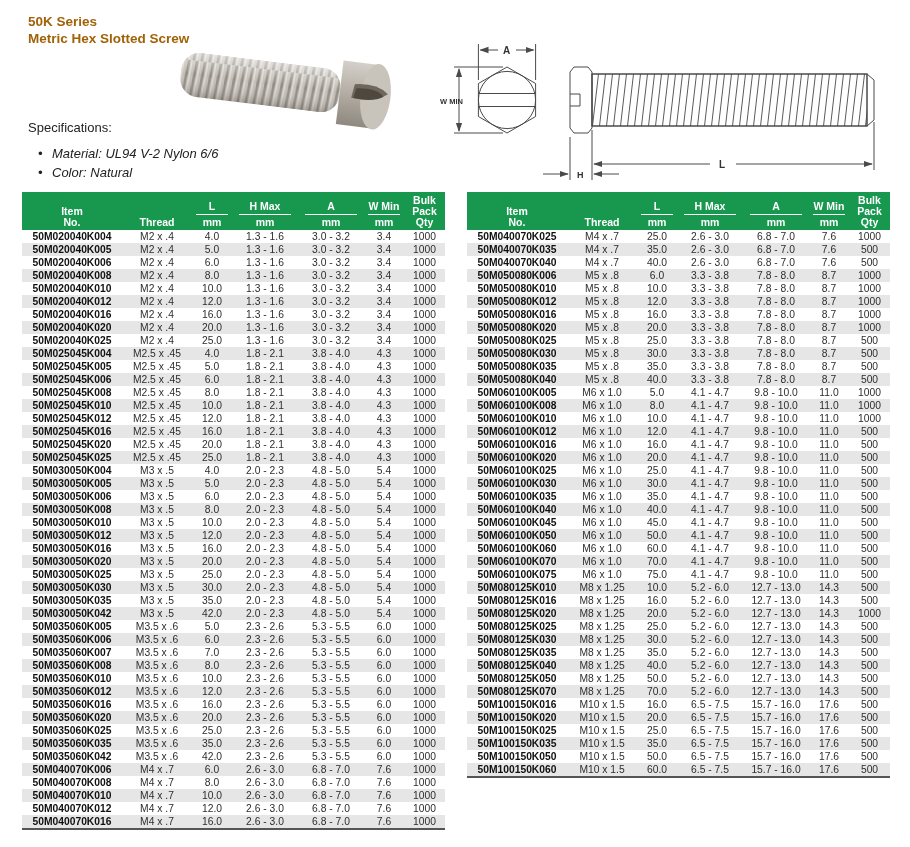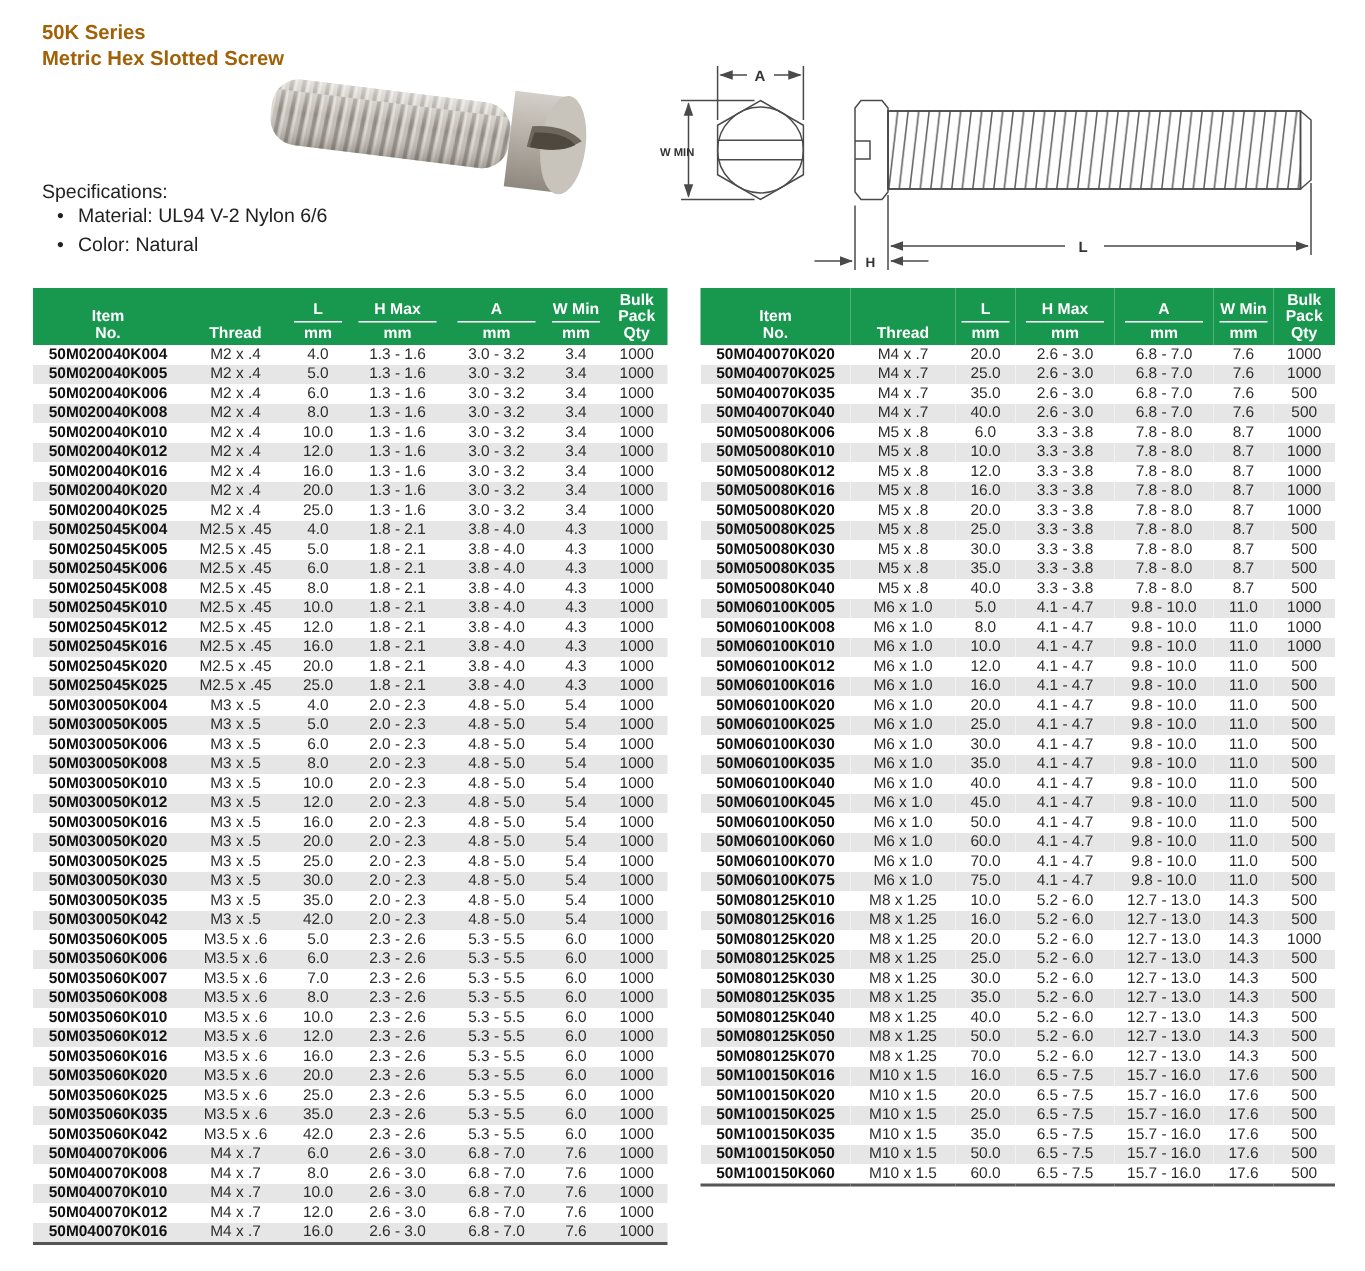--- a/index.html
+++ b/index.html
@@ -4,23 +4,23 @@
 <style>
   html,body{margin:0;padding:0;background:#fff;}
   body{width:910px;height:847px;position:relative;font-family:"Liberation Sans",sans-serif;color:#222;overflow:hidden;}
   :root{
     --green:#17984e;
     --rowAlt:#e6e6e6;
     --tblBorder:#555555;
   }
   .page-title{position:absolute;left:28px;top:13px;font-size:13.5px;font-weight:bold;line-height:17px;color:#a16207;}
   .specs{position:absolute;left:28px;top:120px;font-size:13px;color:#222;}
-  .specs .spec-heading{margin-bottom:0;}
+  .specs .spec-heading{margin-bottom:10px;}
   .specs ul{margin:0;padding:0;list-style:none;}
-  .specs li{margin:0 0 2px 10px;line-height:17px;}
+  .specs li{margin:0 0 2px 10px;line-height:17px;font-style:italic;}
   .specs li .bullet{display:inline-block;width:14px;}
 
   
   .photo{position:absolute;left:158px;top:28px;width:260px;height:118px;}
 
   
   .diagram{position:absolute;left:440px;top:22px;width:465px;height:165px;}
 
   
   .tbl{position:absolute;top:192px;width:423px;border-collapse:collapse;table-layout:fixed;border-bottom:2px solid var(--tblBorder);}
@@ -660,29 +660,20 @@
           <div class="hstack">
             <span>Bulk</span>
             <span>Pack</span>
             <span>Qty</span>
           </div>
         </th>
       </tr>
     </thead>
   <tbody>
       <tr>
-        <td class="item">50M040070K020</td>
-        <td>M4 x .7</td>
-        <td>20.0</td>
-        <td>2.6 - 3.0</td>
-        <td>6.8 - 7.0</td>
-        <td>7.6</td>
-        <td>1000</td>
-      </tr>
-      <tr>
         <td class="item">50M040070K025</td>
         <td>M4 x .7</td>
         <td>25.0</td>
         <td>2.6 - 3.0</td>
         <td>6.8 - 7.0</td>
         <td>7.6</td>
         <td>1000</td>
       </tr>
       <tr>
         <td class="item">50M040070K035</td>

